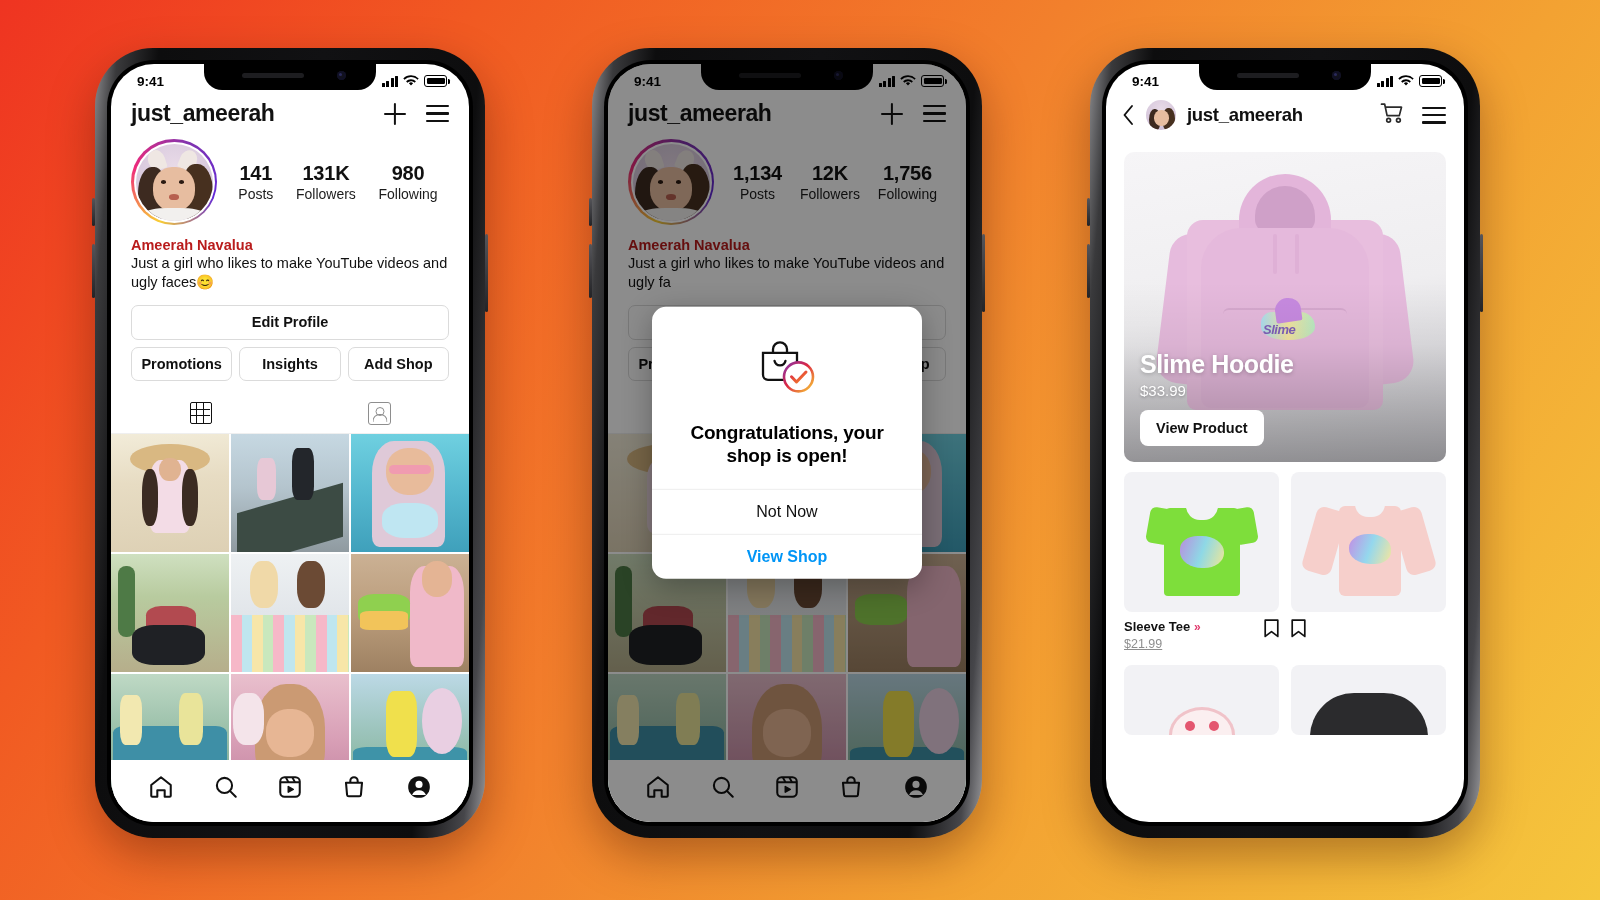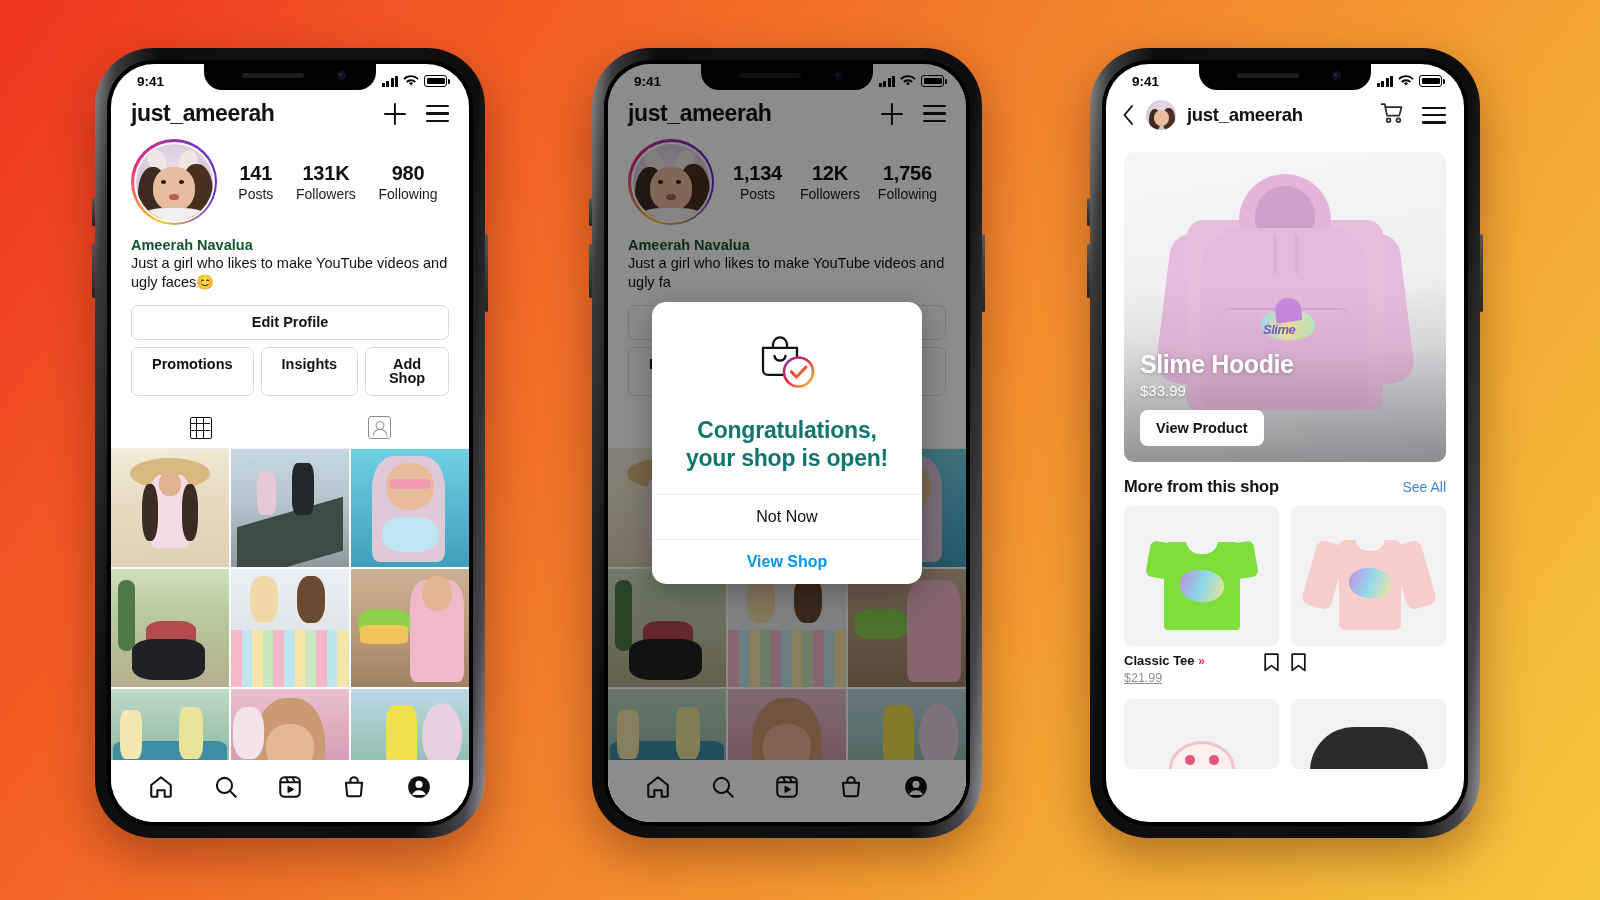--- a/index.html
+++ b/index.html
@@ -105,29 +105,29 @@
   .avatar .ear.l{left:16%;} .avatar .ear.r{left:58%;transform:rotate(22deg);border-radius:50% 50% 50% 10%;}
   .avatar .collar{position:absolute;left:12%;bottom:0;width:76%;height:16%;background:#f2f0ee;border-radius:40% 40% 0 0;}
 
   .stats { display:flex; flex:1; justify-content:space-around; padding-left:10px; }
   .stat { text-align:center; }
   .stat .num { font-size:20px; font-weight:700; color:#111; letter-spacing:-.2px;}
   .stat .lbl { font-size:14px; color:#1c1c1c; margin-top:1px; }
 
   
   .bio { padding: 12px 20px 0 20px; }
-  .bio .name { font-size:14.5px; font-weight:700; color:#14532d; }
+  .bio .name { font-size:14.5px; font-weight:700; color:#b91c1c; }
   .bio .txt { font-size:14.5px; color:#111; line-height:1.28; margin-top:1px; }
 
   
   .btn-row { padding: 14px 20px 0 20px; }
   .ig-btn {
     border:1px solid #dbdbdb; border-radius:7px; background:#fff;
     font-size:14.5px; font-weight:700; color:#111; text-align:center;
-    padding: 9px 20px; line-height:1;
+    padding: 9px 0; line-height:1;
   }
   .btn-row3 { display:flex; gap:7px; margin-top:7px; }
   .btn-row3 .ig-btn { flex:1; }
 
   
   .tabs { display:flex; margin-top:12px; border-bottom:1px solid #efefef; position:relative; }
   .tab { flex:1; display:flex; align-items:center; justify-content:center; height:40px; }
   .ic-grid { width:22px; height:22px; border:1.9px solid #111; border-radius:2px; display:grid; grid-template-columns:1fr 1fr 1fr; grid-template-rows:1fr 1fr 1fr;}
   .ic-grid span{border-right:1.4px solid #111;border-bottom:1.4px solid #111;}
   .ic-grid span:nth-child(3n){border-right:none}
@@ -152,21 +152,21 @@
 
   
   .dim { position:absolute; inset:0; background:rgba(0,0,0,.45); z-index:60; }
   .modal {
     position:absolute; z-index:70; left:50%; top:50%; transform:translate(-50%,-50%);
     width:270px; background:#fff; border-radius:14px; overflow:hidden;
     box-shadow:0 8px 30px rgba(0,0,0,.3);
   }
   .modal-body { padding: 26px 22px 22px 22px; text-align:center; }
   .shopbag-ic { width:74px; height:74px; margin:0 auto 14px auto; position:relative; }
-  .modal-title { font-size:23px; font-weight:700; color:#0f766e; line-height:1.22; letter-spacing:-.2px; }
+  .modal-title { font-size:19px; font-weight:700; color:#000000; line-height:1.22; letter-spacing:-.2px; }
   .modal-act {
     border-top:1px solid #ededed; text-align:center; padding:13px 0;
     font-size:16px;
   }
   .modal-act.primary { color:#0095f6; font-weight:700; }
   .modal-act.secondary { color:#111; font-weight:400; }
 
   
   .shop-head {
     display:flex; align-items:center; gap:11px; padding:6px 18px 10px 16px;
@@ -775,40 +775,36 @@
         </div>
       </div>
       <div class="hero-shade"></div>
       <div class="hero-txt">
         <div class="hero-title">Slime Hoodie</div>
         <div class="hero-price">$33.99</div>
         <div class="hero-btn">View Product</div>
       </div>
     </div>
 
-    <div class="sect-head">
-      <span class="sect-title">More from this shop</span>
-      <span class="sect-link">See All</span>
-    </div>
 
     <div class="prod-grid">
       <div>
         <div class="prod-img">
           <div class="tee-green">
             <div class="sl l"></div>
               <div class="sl r"></div>
               <div class="b"></div>
               <div class="nk"></div>
               <div class="art"></div>
           </div>
         </div>
         <div class="prod-meta">
           <div>
             <div class="prod-name">
-              <span>Classic Tee</span>
+              <span>Sleeve Tee</span>
               <span class="chev2">»</span>
             </div>
             <div class="prod-price">$21.99</div>
           </div>
           <span class="bmk">
             <svg width="15" height="19" viewBox="0 0 15 19" fill="none" stroke="#111" stroke-width="1.7" stroke-linejoin="round">
                 <path d="M1.2 1.2h12.6v16.2L7.5 12.6 1.2 17.4z"></path>
               </svg>
           </span>
         </div>

